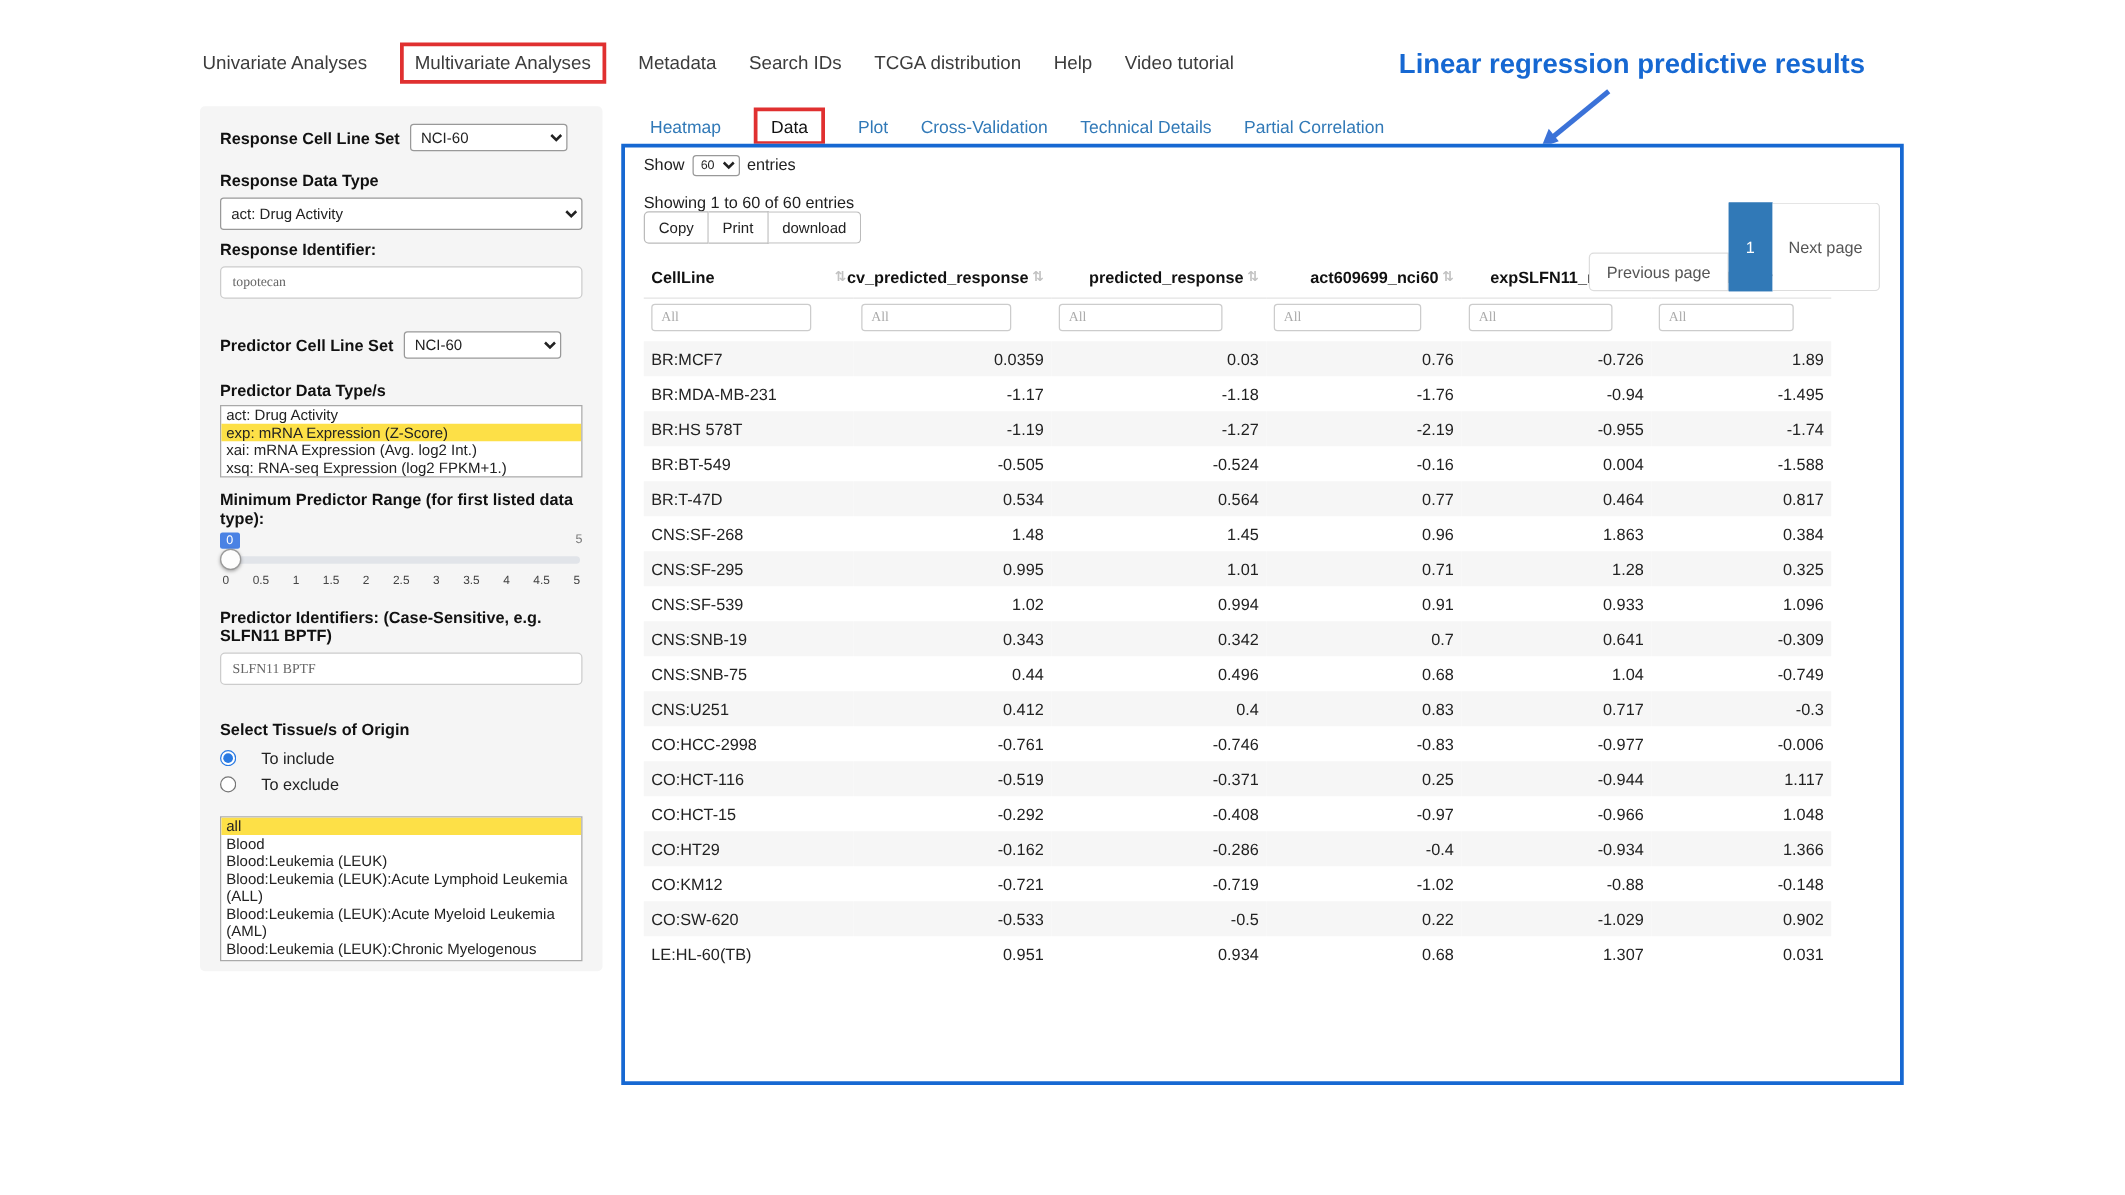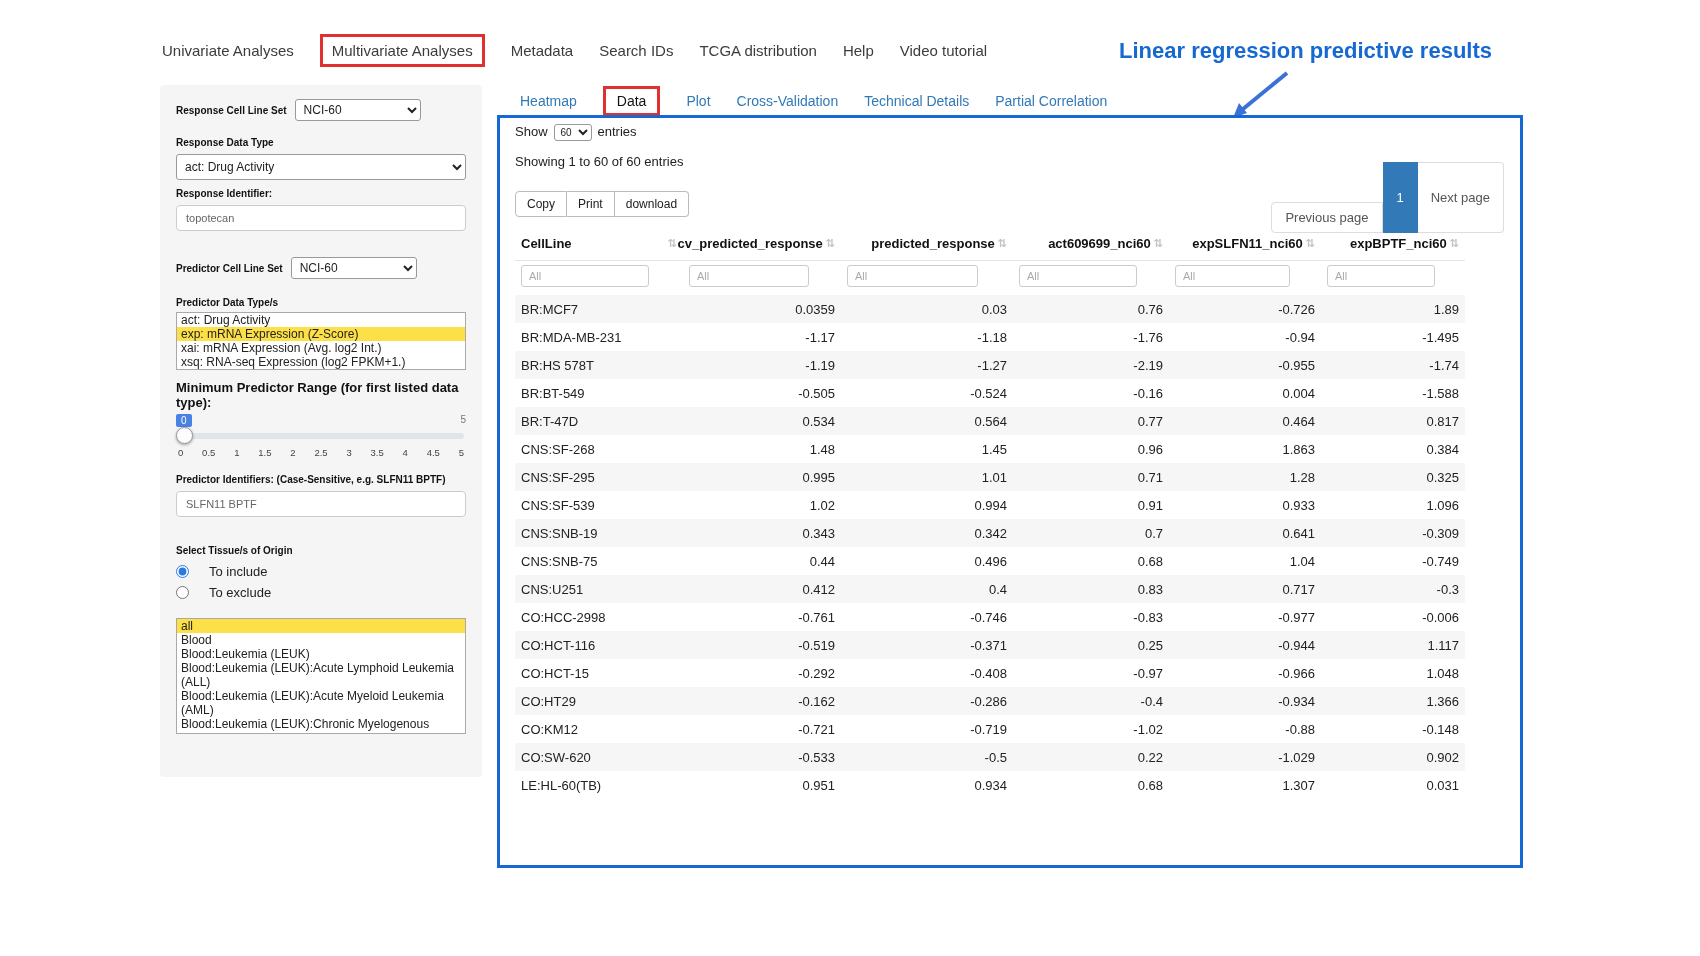--- a/index.html
+++ b/index.html
@@ -22,28 +22,28 @@
   .nav-item.red-boxed{border:3px solid var(--annotation-red);padding:5px 9px;}
 
   
   .annotation-title{position:absolute;top:38px;left:1060px;width:432px;text-align:right;
     font-size:22px;font-weight:bold;color:var(--accent-blue);}
   .annotation-arrow{position:absolute;left:1225px;top:68px;}
 
   
   .sidebar{position:absolute;left:160px;top:85px;width:322px;height:692px;background:#f5f5f5;
     border-radius:4px;padding:14px 16px;font-size:13px;overflow:hidden;}
-  .sb-label{font-weight:bold;font-size:10px;color:#111;}
+  .sb-label{font-weight:bold;font-size:13px;color:#111;}
   .inline-row{display:flex;align-items:center;gap:8px;}
   .mb16{margin-bottom:16px;}.mb6{margin-bottom:6px;}.mb8{margin-bottom:8px;}
   .mb26{margin-bottom:26px;}.mb18{margin-bottom:18px;}.mb4{margin-bottom:4px;}
   .mb10{margin-bottom:10px;}.mb2{margin-bottom:2px;}.mb28{margin-bottom:28px;}
   select{font-family:inherit;font-size:12px;padding:2px 4px;border:1px solid #999;border-radius:3px;background:#fff;color:#222;cursor:pointer;}
   select.full{width:100%;padding:4px;}
-  input{font-family:Liberation Sans, sans-serif;}
+  input{font-family:Liberation Serif, serif;}
   .sb-input{width:100%;font-size:11px;padding:6px 9px;border:1px solid #ccc;border-radius:4px;background:#fff;color:#666;}
   .listbox{background:#fff;border:1px solid #a9a9a9;font-size:12px;line-height:14px;overflow:hidden;}
   .listbox-option{padding:0 4px;white-space:nowrap;overflow:hidden;cursor:default;color:#222;}
   .listbox.wrap .listbox-option{white-space:normal;}
   .listbox-option.selected{background:#fde047;}
   .radio-row{display:flex;align-items:center;gap:20px;font-size:13px;color:#222;cursor:pointer;}
   .radio-row input{accent-color:#2a7ae2;}
 
   
   .slider-wrap{position:relative;height:50px;margin-top:4px;}
@@ -64,21 +64,21 @@
     background:#fff;padding:6px 15px;overflow:hidden;}
   .show-row{display:flex;gap:6px;font-size:13px;color:#222;}
   .show-select{font-size:10px;padding:1px 2px;}
   .showing-text{margin-top:13px;font-size:13px;color:#222;}
   .pagination{position:absolute;top:44px;right:16px;display:flex;align-items:stretch;font-size:13px;}
   .page-btn{border:1px solid #ddd;background:#fff;color:#555;padding:7px 13px;cursor:pointer;font-family:inherit;font-size:13px;}
   .page-btn.prev{border-radius:4px 0 0 4px;margin-top:40px;}
   .page-btn.next{border-radius:0 4px 4px 0;border-left:none;}
   .page-num{border:1px solid var(--active-page-bg);background:var(--active-page-bg);color:#fff;
     padding:7px 13px;cursor:pointer;font-family:inherit;font-size:13px;}
-  .export-buttons{display:flex;margin-top:22px;}
+  .export-buttons{display:flex;}
   .export-btn{border:1px solid #bbb;background:#fff;font-size:12px;color:#222;padding:5px 11px;cursor:pointer;font-family:inherit;}
   .export-btn:first-child{border-radius:4px 0 0 4px;}
   .export-btn:last-child{border-radius:0 4px 4px 0;}
   .export-btn + .export-btn{border-left:none;}
 
   
   table.results{border-collapse:collapse;width:950px;table-layout:fixed;font-size:13px;margin-top:10px;}
   th{font-weight:bold;color:#111;padding:9px 6px;border-bottom:1px solid #e3e3e3;cursor:pointer;}
   .th-inner{display:flex;align-items:center;justify-content:flex-end;gap:3px;}
   th.col-cellline .th-inner{justify-content:space-between;}

